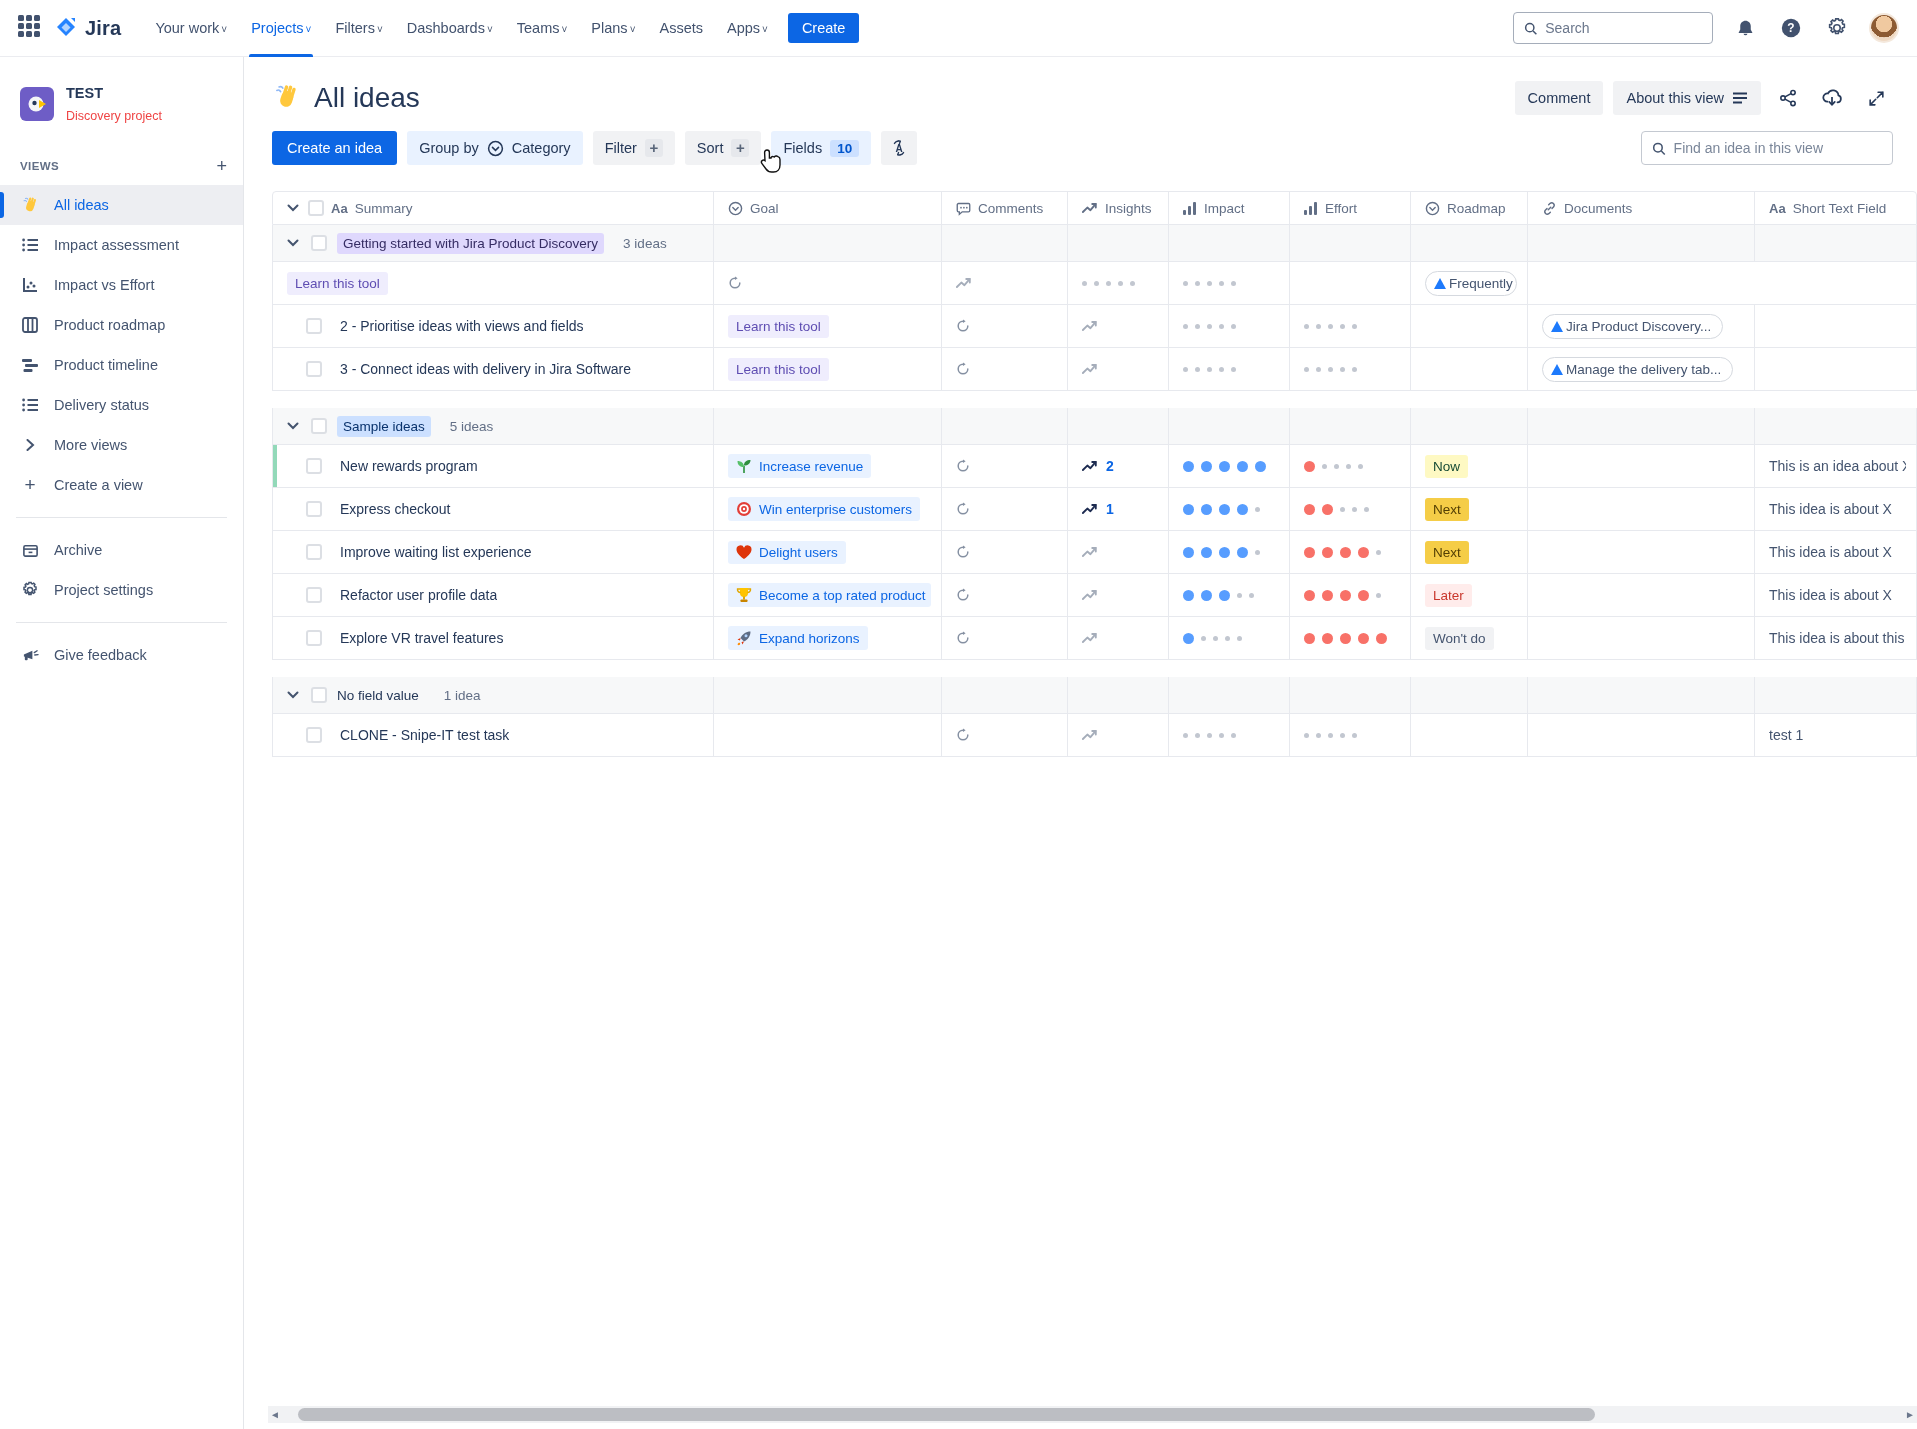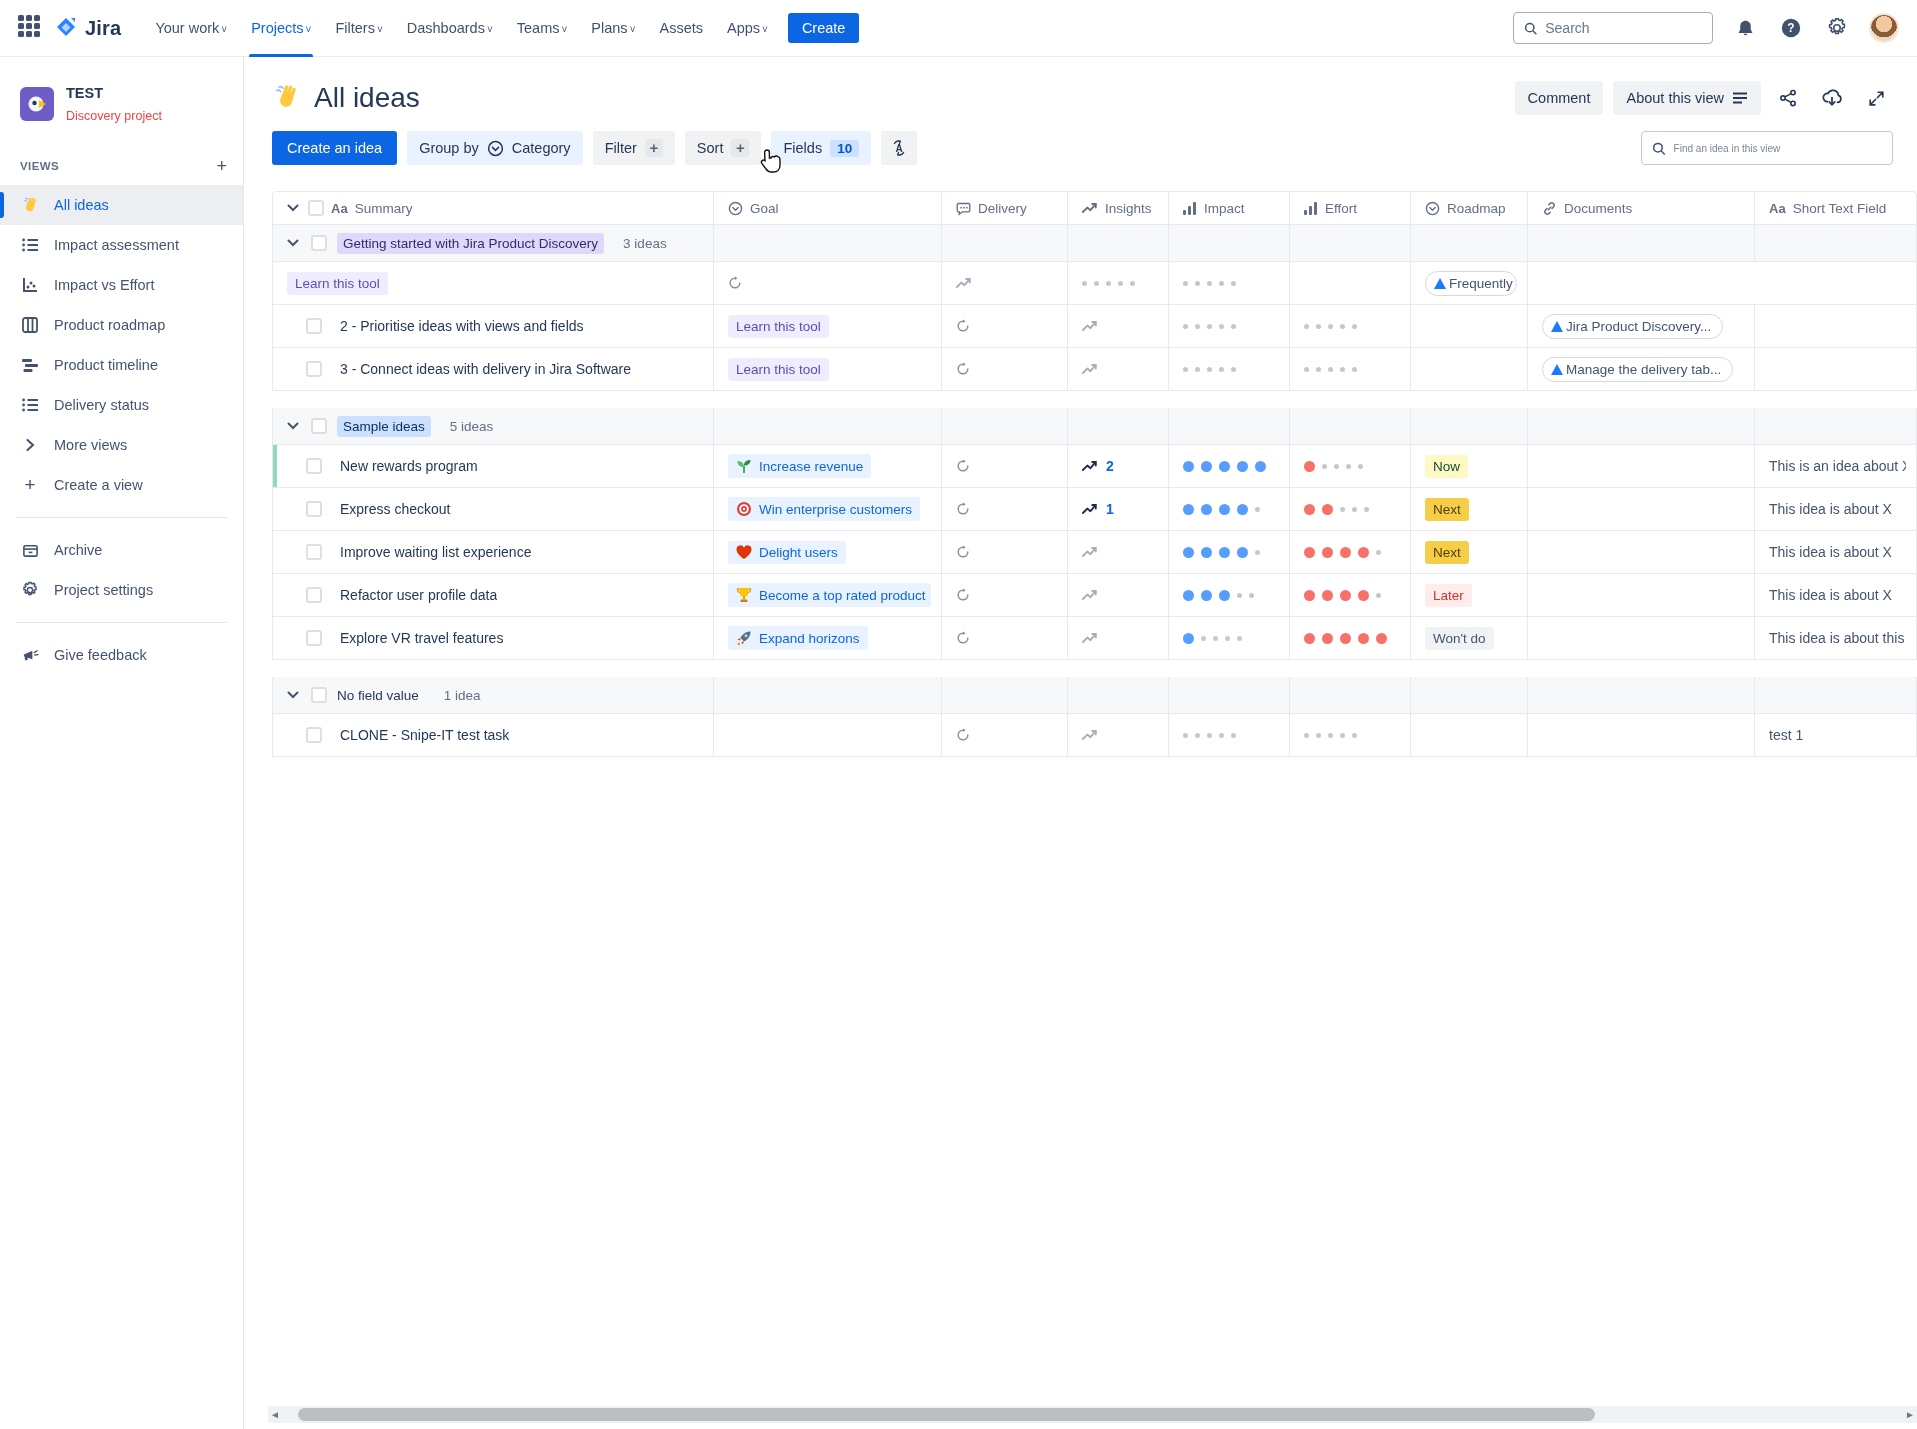--- a/index.html
+++ b/index.html
@@ -75,21 +75,21 @@
   .tb-blue { background:#E9F2FF; }
   .tb-neutral { background:#F1F2F4; }
   .plus { color:#586579; font-size:15px; font-weight:700; background:#E6E8EC; border-radius:3px;
     width:18px; height:18px; line-height:18px; text-align:center; display:inline-block; }
   .tb-blue .count { background:#CCE0FF; border-radius:3px; padding:1px 7px; font-size:13.5px;
     font-weight:600; color:#0055CC; }
   .tb-iconbtn { width:36px; height:34px; background:#F1F2F4; border:none; border-radius:3px;
     display:flex; align-items:center; justify-content:center; cursor:pointer; }
   .findbox { margin-left:auto; display:flex; align-items:center; gap:8px; height:34px; width:252px;
     border:1px solid #C4C9D1; border-radius:4px; padding:0 10px; }
-  .findbox input { border:none; outline:none; width:100%; font-size:10px; color:#172B4D;
+  .findbox input { border:none; outline:none; width:100%; font-size:14px; color:#172B4D;
     font-family:inherit; }
   .findbox input::placeholder { color:#7A8699; }
 
   
   .ideas-table { margin:26px 0 0 28px; font-size:14px;
     --cols: 441px 228px 126px 101px 121px 121px 117px 227px minmax(0,1fr); }
   .trow { display:grid; grid-template-columns:var(--cols); border-bottom:1px solid #E7E9EE;
     background:#fff; position:relative; }
   .trow > div { border-right:1px solid #E7E9EE; display:flex; align-items:center;
     padding:0 10px 0 14px; min-width:0; }
@@ -482,21 +482,21 @@
           </div>
           <div>
             <span style="display: flex;">
               <svg width="15" height="15" viewBox="0 0 18 18">
                 <path d="M3 3 h12 a1.5 1.5 0 0 1 1.5 1.5 v7 a1.5 1.5 0 0 1 -1.5 1.5 h-7.5 l-3.5 3 v-3 H3 a1.5 1.5 0 0 1 -1.5 -1.5 v-7 A1.5 1.5 0 0 1 3 3 Z" fill="none" stroke="#626F86" stroke-width="1.6"></path>
                 <circle cx="6" cy="8" r="1" fill="#626F86"></circle>
                 <circle cx="9.5" cy="8" r="1" fill="#626F86"></circle>
                 <circle cx="13" cy="8" r="1" fill="#626F86"></circle>
               </svg>
             </span>
-            <span>Delivery</span>
+            <span>Comments</span>
           </div>
           <div>
             <span style="display: flex;">
               <svg width="16" height="12" viewBox="0 0 18 13">
                 <path d="M1 11 L6 6 L9.5 9 L15 2.5" fill="none" stroke="#626F86" stroke-width="2.1" stroke-linecap="round" stroke-linejoin="round"></path>
                 <path d="M11.5 2 L15.5 2 L15.5 6" fill="none" stroke="#626F86" stroke-width="2.1" stroke-linecap="round"></path>
               </svg>
             </span>
             <span>Insights</span>
           </div>

